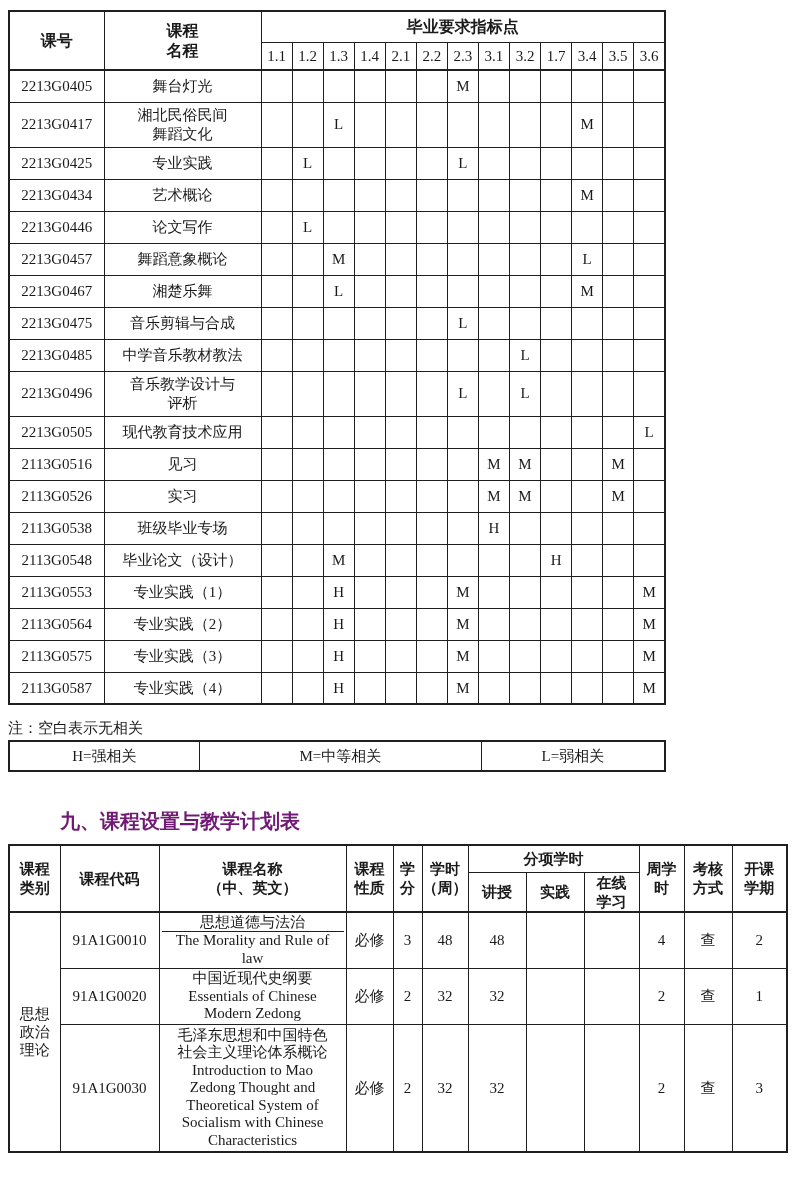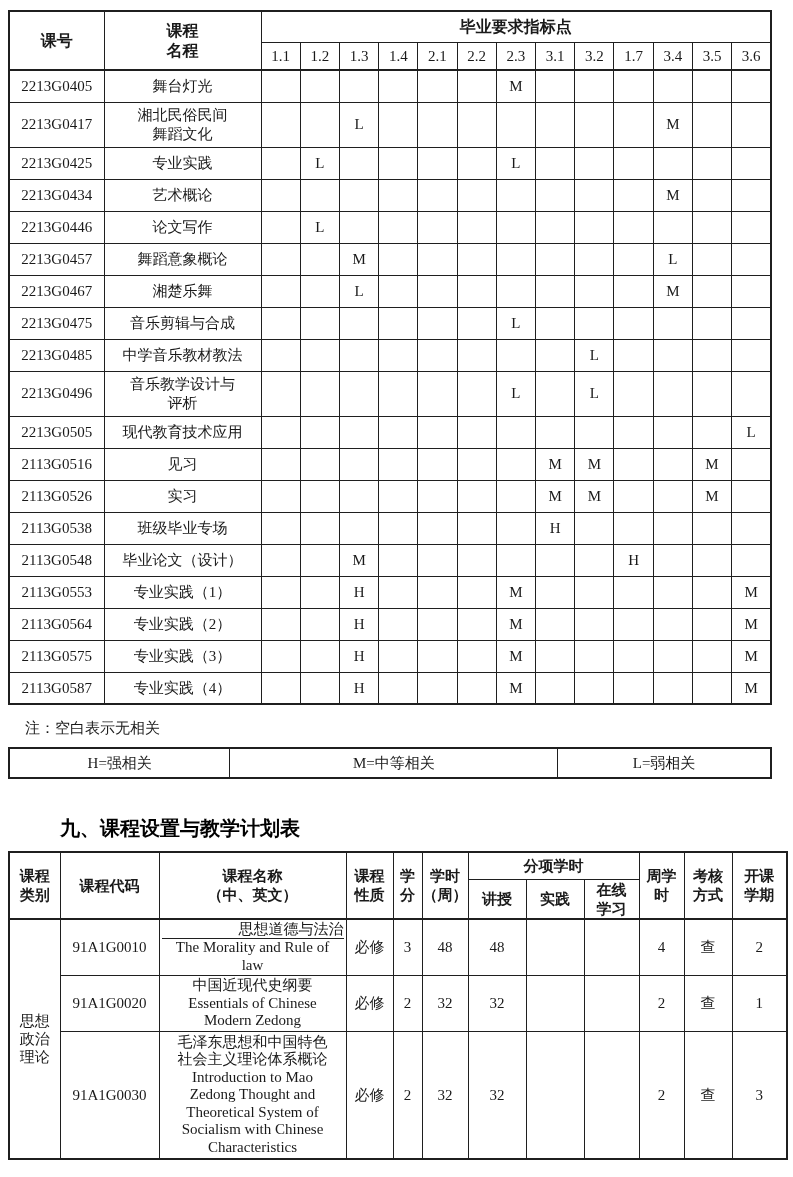--- a/index.html
+++ b/index.html
@@ -5,21 +5,21 @@
   * { margin:0; padding:0; box-sizing:border-box; }
   html,body { background:#ffffff; }
   body {
     width:793px; height:1177px;
     font-family:"Liberation Serif","DejaVu Serif",serif;
     color:#1a1a1a;
     overflow:hidden;
   }
   .page { padding:10px 7px 0 8px; }
 
-  table { border-collapse:collapse; table-layout:fixed; width:764px; background:#fff; }
+  table { border-collapse:collapse; table-layout:fixed; width:658px; background:#fff; }
   th,td {
     border:1.5px solid #1f1f1f;
     text-align:center; vertical-align:middle;
     white-space:pre-line; overflow:hidden;
     font-size:15px; line-height:1.22;
   }
   th.hdr, .plan th {
     font-family:"Liberation Sans","DejaVu Sans",sans-serif;
     font-weight:bold;
   }
@@ -28,44 +28,44 @@
   .matrix { border:2px solid #1f1f1f; }
   .matrix th.hdr { font-size:16px; }
   .matrix th.num { font-weight:normal; font-family:"Liberation Serif","DejaVu Serif",serif; font-size:15px; }
   .matrix thead tr.hr1 { height:31px; }
   .matrix thead tr.hr2 { height:28px;padding-left:20px; }
   .matrix tbody tr { height:32px;margin-top:37px; }
   .matrix tbody tr.tall { height:45px; }
   .matrix tbody tr:first-child td { border-top:2.5px solid #1f1f1f; }
 
   
-  .note { font-size:15px; margin:14px 0 0 17px; }
-  .legend { margin-top:9px; border:2px solid #1f1f1f; }
+  .note { font-size:15px; margin:14px 0 0 0; }
+  .legend { margin-top:2px; border:2px solid #1f1f1f; }
   .legend td { height:30px; font-size:15px; }
 
   
   .heading {
     font-family:"Liberation Sans","DejaVu Sans",sans-serif;
-    font-weight:bold; font-size:20px; color:#000000;
+    font-weight:bold; font-size:20px; color:#701a75;
     margin:36px 0 0 52px;
   }
   .subheading { font-size:17px; margin:16px 0 0 25px; }
 
   
   .plan { margin-top:9px; border:2px solid #1f1f1f; }
   .plan th { font-size:15px; line-height:1.28; }
   .plan thead tr.hr1 { height:27px; }
   .plan thead tr.hr2 { height:35px; }
   .plan tbody tr.r1 { height:53px; }
   .plan tbody tr.r2 { height:47px; }
   .plan tbody tr.r3 { height:128px; }
   .plan tbody tr:first-child td { border-top:2.5px solid #1f1f1f; }
   .plan td.name-cell { padding:1px 2px; }
   .plan td.name-cell div { line-height:17.5px; }
-  .plan .zh.underlined { border-bottom:1.5px solid #1f1f1f;text-align:right; }
+  .plan .zh.underlined { border-bottom:1.5px solid #1f1f1f; }
 </style>
 </head>
 <body>
 
 <div class="page">
 
   <table class="matrix">
     <colgroup>
       <col style="width:95px">
         <col style="width:157px">

